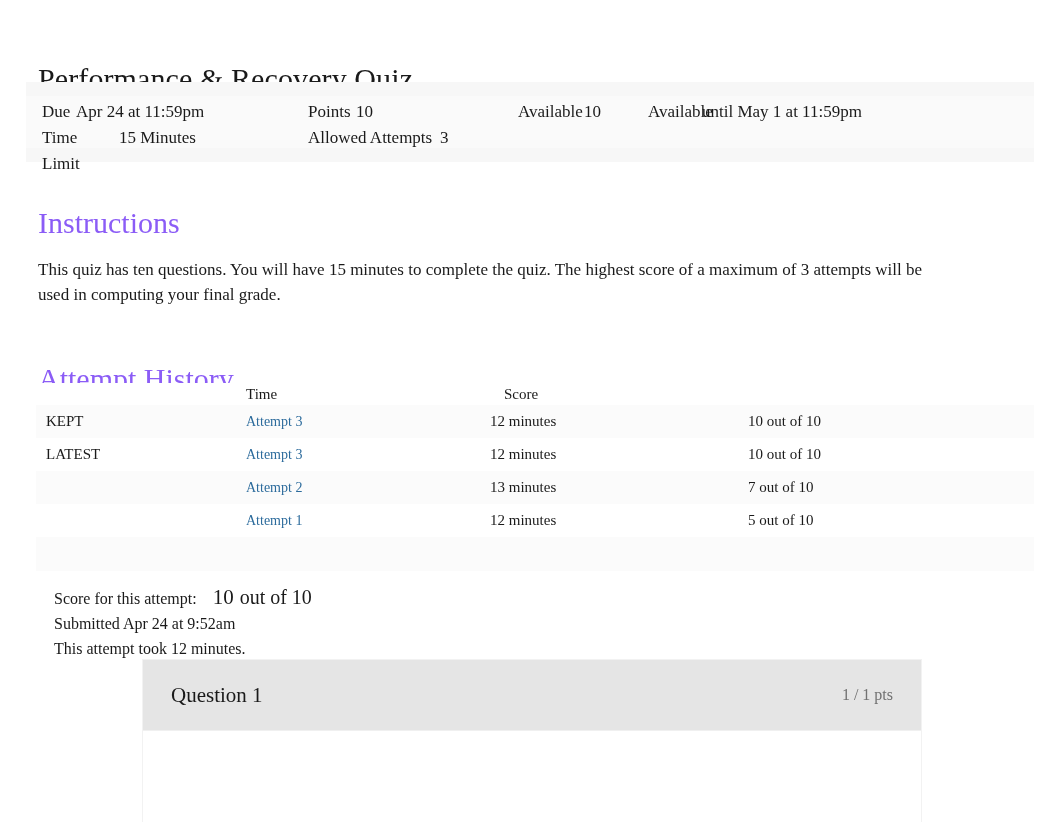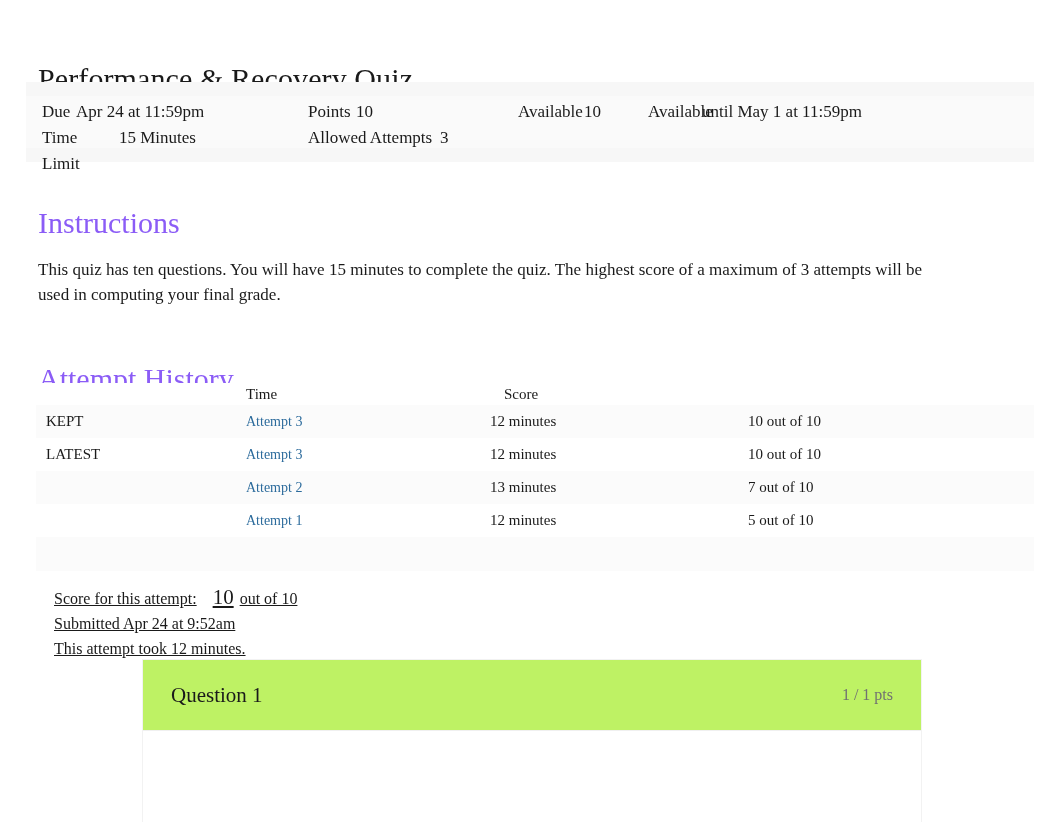--- a/index.html
+++ b/index.html
@@ -148,53 +148,52 @@
   .hist-empty { height: 34px; background: #fbfbfb; }
 
   
   .score-summary {
     position: absolute;
     left: 54px;
     top: 585px;
     font-size: 16px;
     line-height: 25px;
     color: #1a1a1a;
-    text-decoration: underline;
   }
   .score-line-1 {
     display: flex;
     align-items: baseline;
   }
   .score-label { }
   .score-value {
     font-size: 21px;
     padding: 0 6px 0 16px;
     color: #1a1a1a;
   }
-  .score-outof { font-size: 16px; }
+  .score-outof { font-size: 20px; }
 
   
   .question-box {
     position: absolute;
     left: 142px;
     top: 659px;
     width: 780px;
     height: 163px;
     background: #ffffff;
     border: 1px solid #f2f2f2;
     border-bottom: none;
     box-sizing: border-box;
   }
   .question-header {
     position: absolute;
     left: 0;
     top: 0;
     width: 100%;
     height: 71px;
-    background: #bef264;
+    background: #e5e5e5;
     border-bottom: 1px solid #f0f0f0;
     box-sizing: border-box;
     display: flex;
     align-items: center;
     justify-content: space-between;
     padding: 0 28px 0 28px;
   }
   .question-name {
     font-size: 21px;
     color: #1a1a1a;

